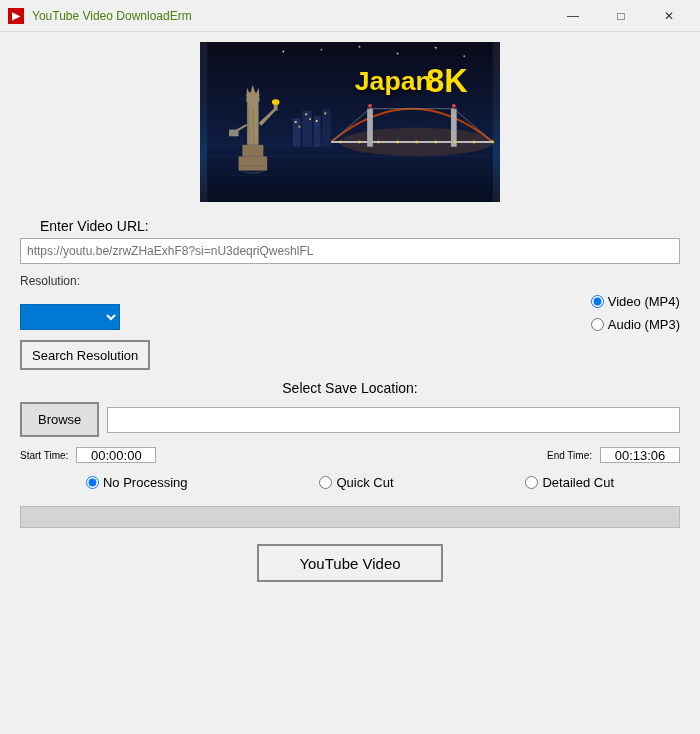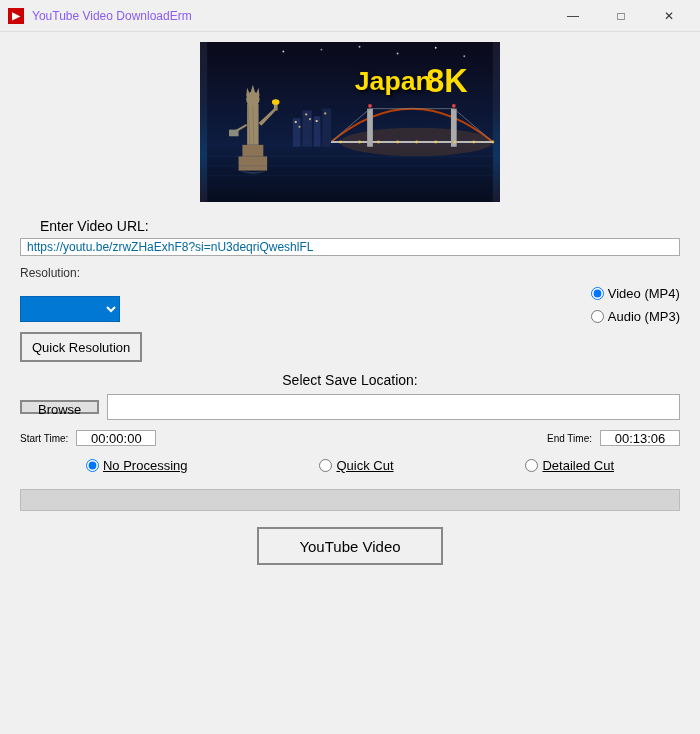--- a/index.html
+++ b/index.html
@@ -32,21 +32,21 @@
       display: flex;
       align-items: center;
       justify-content: center;
       color: white;
       font-size: 10px;
       font-weight: bold;
     }
     .titlebar-title {
       flex: 1;
       font-size: 12px;
-      color: #8b5cf6;
+      color: #4d7c0f;
     }
     .titlebar-controls {
       display: flex;
       gap: 2px;
     }
     .titlebar-btn {
       width: 46px;
       height: 28px;
       display: flex;
       align-items: center;
@@ -91,26 +91,26 @@
       width: 100%;
       margin-bottom: 10px;
     }
     .url-label {
       font-size: 14px;
       margin-bottom: 4px;
       margin-left: 20px;
     }
     .url-input {
       width: 100%;
-      height: 18px;
+      height: 26px;
       border: 1px solid #aaa;
       background: white;
       padding: 2px 6px;
       font-size: 12px;
-      color: #0369a1;
+      color: #737373;
     }
 
     
     .resolution-row {
       width: 100%;
       display: flex;
       align-items: flex-start;
       margin-bottom: 8px;
     }
     .resolution-left {
@@ -167,21 +167,21 @@
       text-align: center;
       margin-bottom: 6px;
       font-size: 14px;
     }
     .save-row {
       display: flex;
       align-items: center;
       gap: 8px;
     }
     .browse-btn {
-      height: 14px;
+      height: 35px;
       padding: 0 16px;
       background: #e0e0e0;
       border: 2px solid #888;
       font-size: 13px;
       cursor: pointer;
       font-family: inherit;
       white-space: nowrap;
     }
     .save-path-input {
       flex: 1;
@@ -225,21 +225,20 @@
       display: flex;
       align-items: center;
       justify-content: space-around;
       margin-bottom: 16px;
     }
     .radio-option-proc {
       display: flex;
       align-items: center;
       gap: 4px;
       font-size: 13px;
-      text-decoration: underline;
     }
 
     
     .progress-bar-container {
       width: 100%;
       height: 22px;
       background: #d4d4d4;
       border: 1px solid #bbb;
       margin-bottom: 16px;
     }
@@ -412,21 +411,21 @@
         <span>Video (MP4)</span>
       </label>
       <label class="radio-option">
         <input type="radio" name="format" value="mp3" style="">
         <span>Audio (MP3)</span>
       </label>
     </div>
   </div>
 
   <div style="width:100%; margin-bottom: 10px;">
-    <button class="search-btn">Quick Resolution</button>
+    <button class="search-btn">Search Resolution</button>
   </div>
 
   <div class="save-section">
     <div class="save-label">Select Save Location:</div>
     <div class="save-row">
       <button class="browse-btn">Browse</button>
       <input class="save-path-input" type="text" style="">
     </div>
   </div>
 

